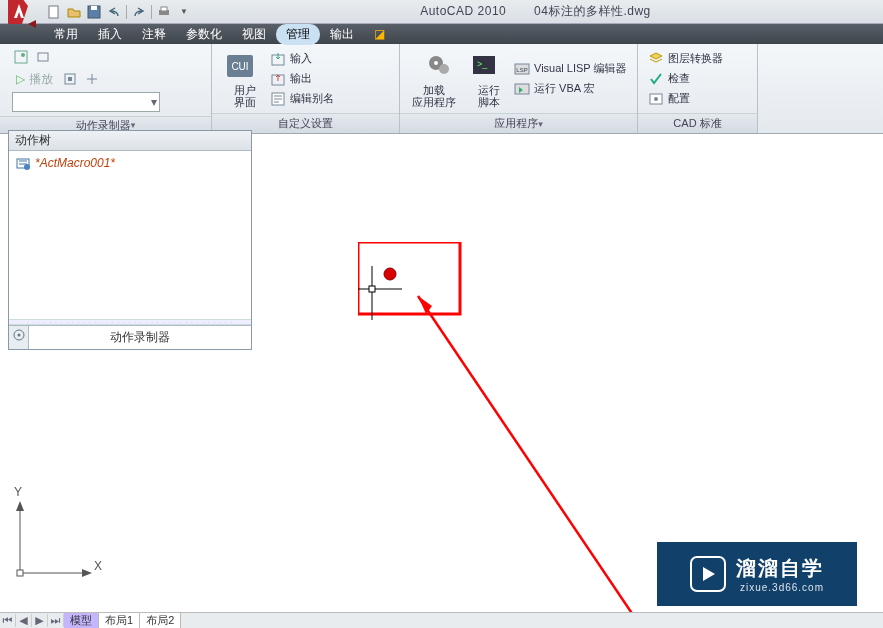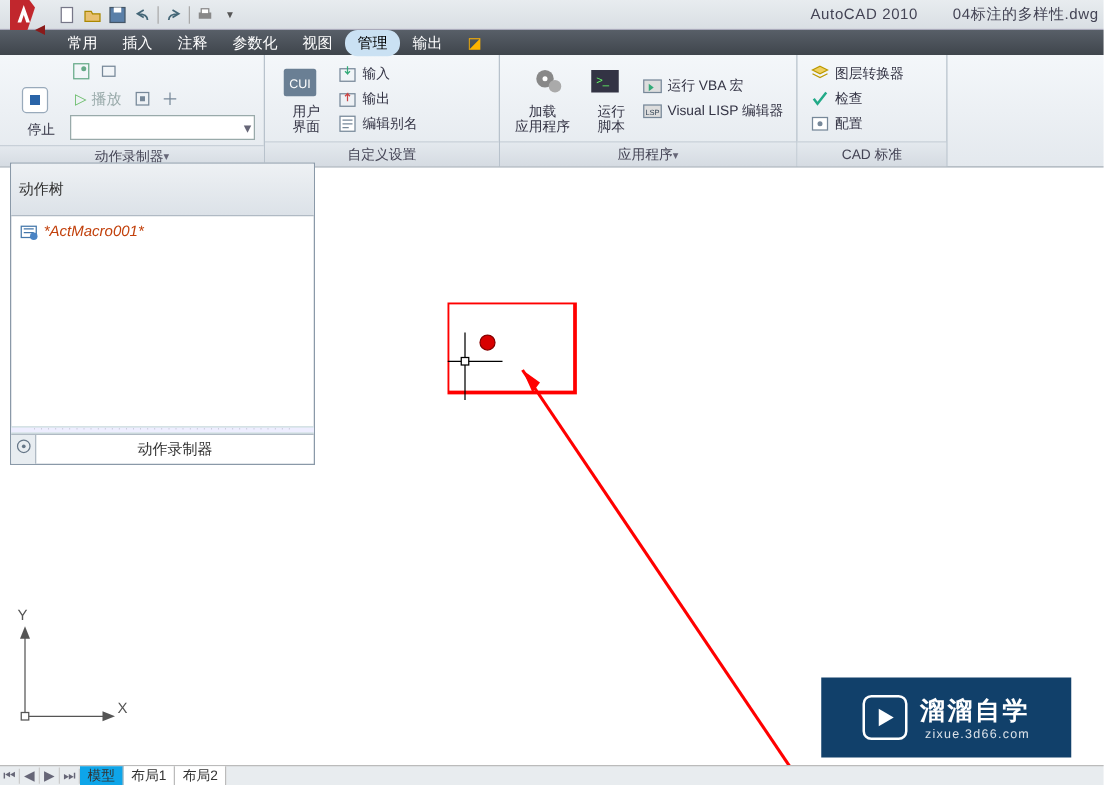--- a/index.html
+++ b/index.html
@@ -4,21 +4,21 @@
 <style>
   * { box-sizing: border-box; margin: 0; padding: 0; font-family: "Microsoft YaHei", "SimSun", Arial, sans-serif; }
   body { width: 883px; height: 628px; background: #fff; overflow: hidden; position: relative; font-size: 12px; color: #333; }
 
   .titlebar { height: 24px; background: linear-gradient(#e8ecef,#d9dfe4); display: flex; align-items: center; padding: 0 4px; border-bottom: 1px solid #aab; }
   .app-logo { width: 36px; height: 36px; position: relative; z-index: 10; }
   .app-logo svg { width: 36px; height: 36px; }
   .qat { display: flex; gap: 4px; align-items: center; margin-left: 6px; }
   .qat span { width: 16px; height: 16px; display:flex; align-items:center; justify-content:center; color:#555; }
   .qat .sep { width:1px; height:14px; background:#aaa; }
-  .title-center { flex:1; text-align:right; color:#445; font-size:12px; letter-spacing:0.5px; }
+  .title-center { flex:1; text-align:center; color:#445; font-size:12px; letter-spacing:0.5px; }
   .title-app { margin-right: 24px; }
 
   .menubar { height: 20px; background: linear-gradient(#585f68,#3f454c); display:flex; align-items:center; padding-left: 44px; text-align: right; }
   .menubar .tab { padding: 2px 10px; color:#fff; font-size:12px; cursor:pointer; }
   .menubar .tab.active { background:#cae1f3; color:#000;border-radius:10px; }
   .menubar .tab.tri { color:#ffb400; }
 
   .ribbon { height: 90px; background: linear-gradient(#f4f7fa,#e4e9ee); border-bottom:1px solid #a0aab4; display:flex; }
   .panel { border-right:1px solid #b8c2cc; display:flex; flex-direction:column; }
   .panel-body { flex:1; display:flex; align-items:center; padding: 2px 6px; }
@@ -29,40 +29,40 @@
   .big-btn .ico { width:32px; height:32px; display:flex; align-items:center; justify-content:center; }
   .big-btn .lbl { font-size:11px; color:#334; margin-top:2px; text-align:center; line-height:1.1; }
   .sm-btn { width:20px; height:20px; border:1px solid transparent; display:flex; align-items:center; justify-content:center; margin:1px; color:#556; }
   .play-btn { display:flex; align-items:center; gap:4px; padding:2px 6px; color:#9aa; font-size:12px; }
   .play-btn .tri { color:#6b6; }
   .dropdown { width:148px; height:20px; border:1px solid #9aa; background:#fff; margin:2px; display:flex; align-items:center; justify-content:flex-end; padding:0 2px; color:#667; }
   .row-item { display:flex; align-items:center; gap:4px; height:20px; padding:0 4px; font-size:11px; color:#334; }
   .row-item .ico { width:16px; height:16px; }
 
   .action-tree { position:absolute; left:8px; top:130px; width:244px; border:1px solid #8a99a8; background:#fff; }
-  .at-head { background:linear-gradient(#eef1f4,#dce2e8); padding:12px 6px; font-size:12px; border-bottom:1px solid #b0bac4; }
+  .at-head { background:linear-gradient(#eef1f4,#dce2e8); padding:1px 6px; font-size:12px; border-bottom:1px solid #b0bac4; }
   .at-body { height:168px; padding:4px 6px; font-size:12px; }
   .at-row { display:flex; align-items:center; gap:4px; font-style:italic; color:#c2410c; }
   .at-row .ico { width:16px; height:16px; color:#36c; }
   .at-sep { height:6px; background:#eef; border-top:1px solid #cdd; border-bottom:1px solid #cdd; display:flex; align-items:center; justify-content:center; }
   .at-sep::before { content:"· · · · · · · · · · · · · · · · · · · · · · · · · · · · · · · · · · · · ·"; font-size:6px; color:#99a; letter-spacing:1px; overflow:hidden; white-space:nowrap; }
   .at-bottom { display:flex; border-top:1px solid #b0bac4; }
   .at-bottom .cell { text-align:center; padding:3px 0; font-size:12px; }
   .at-bottom .left { width:20px; border-right:1px solid #b0bac4; background:#e8edf1; }
   .at-bottom .right { flex:1; }
 
   .canvas { position:absolute; left:0; top:134px; right:0; bottom:16px; }
   .canvas-ann { position:absolute; left:358px; top:108px; }
   .ucs { position:absolute; left:14px; bottom:20px; }
   .axis-lbl { font-size:12px; color:#555; position:absolute; }
 
   .sheet-tabs { position:absolute; left:0; bottom:0; right:0; height:16px; background:#e8ecef; display:flex; align-items:center; font-size:11px; border-top:1px solid #bbb; }
   .sheet-tabs .nav { width:16px; text-align:center; color:#667; border-right:1px solid #ccc; }
   .sheet-tabs .tab { padding:0 6px; border-right:1px solid #bbb; background:#fff; }
-  .sheet-tabs .tab.first { background:#0ea5e9; }
+  .sheet-tabs .tab.first { background:#c4b5fd; }
 
   .watermark { position:absolute; right:26px; bottom:22px; width:200px; height:64px; background:#0a3a66; display:flex; align-items:center; justify-content:center; gap:10px; color:#fff; opacity:0.97; }
   .watermark .logo { width:36px; height:36px; border:2px solid #fff; border-radius:7px; display:flex; align-items:center; justify-content:center; }
   .watermark .txt { display:flex; flex-direction:column;align-items:flex-end; }
   .watermark .big { font-size:20px; font-weight:bold; letter-spacing:2px; }
   .watermark .sm { font-size:10px; letter-spacing:1px; opacity:0.85; }
 
   .vstack { display:flex; flex-direction:column; }
   .hstack { display:flex; flex-direction:row; }
 </style>
@@ -128,29 +128,20 @@
   <div class="tab">视图</div>
   <div class="tab active">管理</div>
   <div class="tab">输出</div>
   <div class="tab tri">◪</div>
 </div>
 
 <div class="ribbon">
 
   <div class="panel" style="width:212px">
     <div class="panel-body">
-      <div class="big-btn">
-        <div class="ico">
-            <svg width="28" height="28">
-              <rect x="4" y="4" width="20" height="20" rx="3" fill="#fff" stroke="#9ab"></rect>
-              <rect x="10" y="10" width="8" height="8" fill="#2a64a8"></rect>
-            </svg>
-          </div>
-        <div class="lbl">停止</div>
-      </div>
       <div class="vstack" style="margin-left:4px">
         <div class="hstack">
           <div class="sm-btn">
               <svg width="14" height="14">
                 <rect x="1" y="1" width="12" height="12" fill="none" stroke="#6a8"></rect>
                 <circle cx="9" cy="5" r="2" fill="#6a8"></circle>
               </svg>
             </div>
           <div class="sm-btn">
               <svg width="14" height="14">
@@ -242,30 +233,30 @@
               <text x="6" y="13" fill="#6f6" font-size="9">&gt;_</text>
             </svg>
           </div>
         <div class="lbl" style="white-space:pre-line">运行
 脚本</div>
       </div>
       <div class="vstack" style="margin-left:4px">
         <div class="row-item">
             <span class="ico"><svg width="16" height="16">
                 <rect x="1" y="3" width="14" height="10" fill="#ddd" stroke="#789"></rect>
+                <text x="8" y="11" text-anchor="middle" font-size="6" fill="#345">LSP</text>
+              </svg></span>
+            <span>Visual LISP 编辑器</span>
+          </div>
+        <div class="row-item">
+            <span class="ico"><svg width="16" height="16">
+                <rect x="1" y="3" width="14" height="10" fill="#ddd" stroke="#789"></rect>
                 <path d="M5 6l4 3-4 3z" fill="#3a7"></path>
               </svg></span>
             <span>运行 VBA 宏</span>
-          </div>
-        <div class="row-item">
-            <span class="ico"><svg width="16" height="16">
-                <rect x="1" y="3" width="14" height="10" fill="#ddd" stroke="#789"></rect>
-                <text x="8" y="11" text-anchor="middle" font-size="6" fill="#345">LSP</text>
-              </svg></span>
-            <span>Visual LISP 编辑器</span>
           </div>
       </div>
     </div>
     <div class="panel-label arrow">
         <span>应用程序</span>
       </div>
   </div>
 
   <div class="panel" style="width:120px">
     <div class="panel-body">

